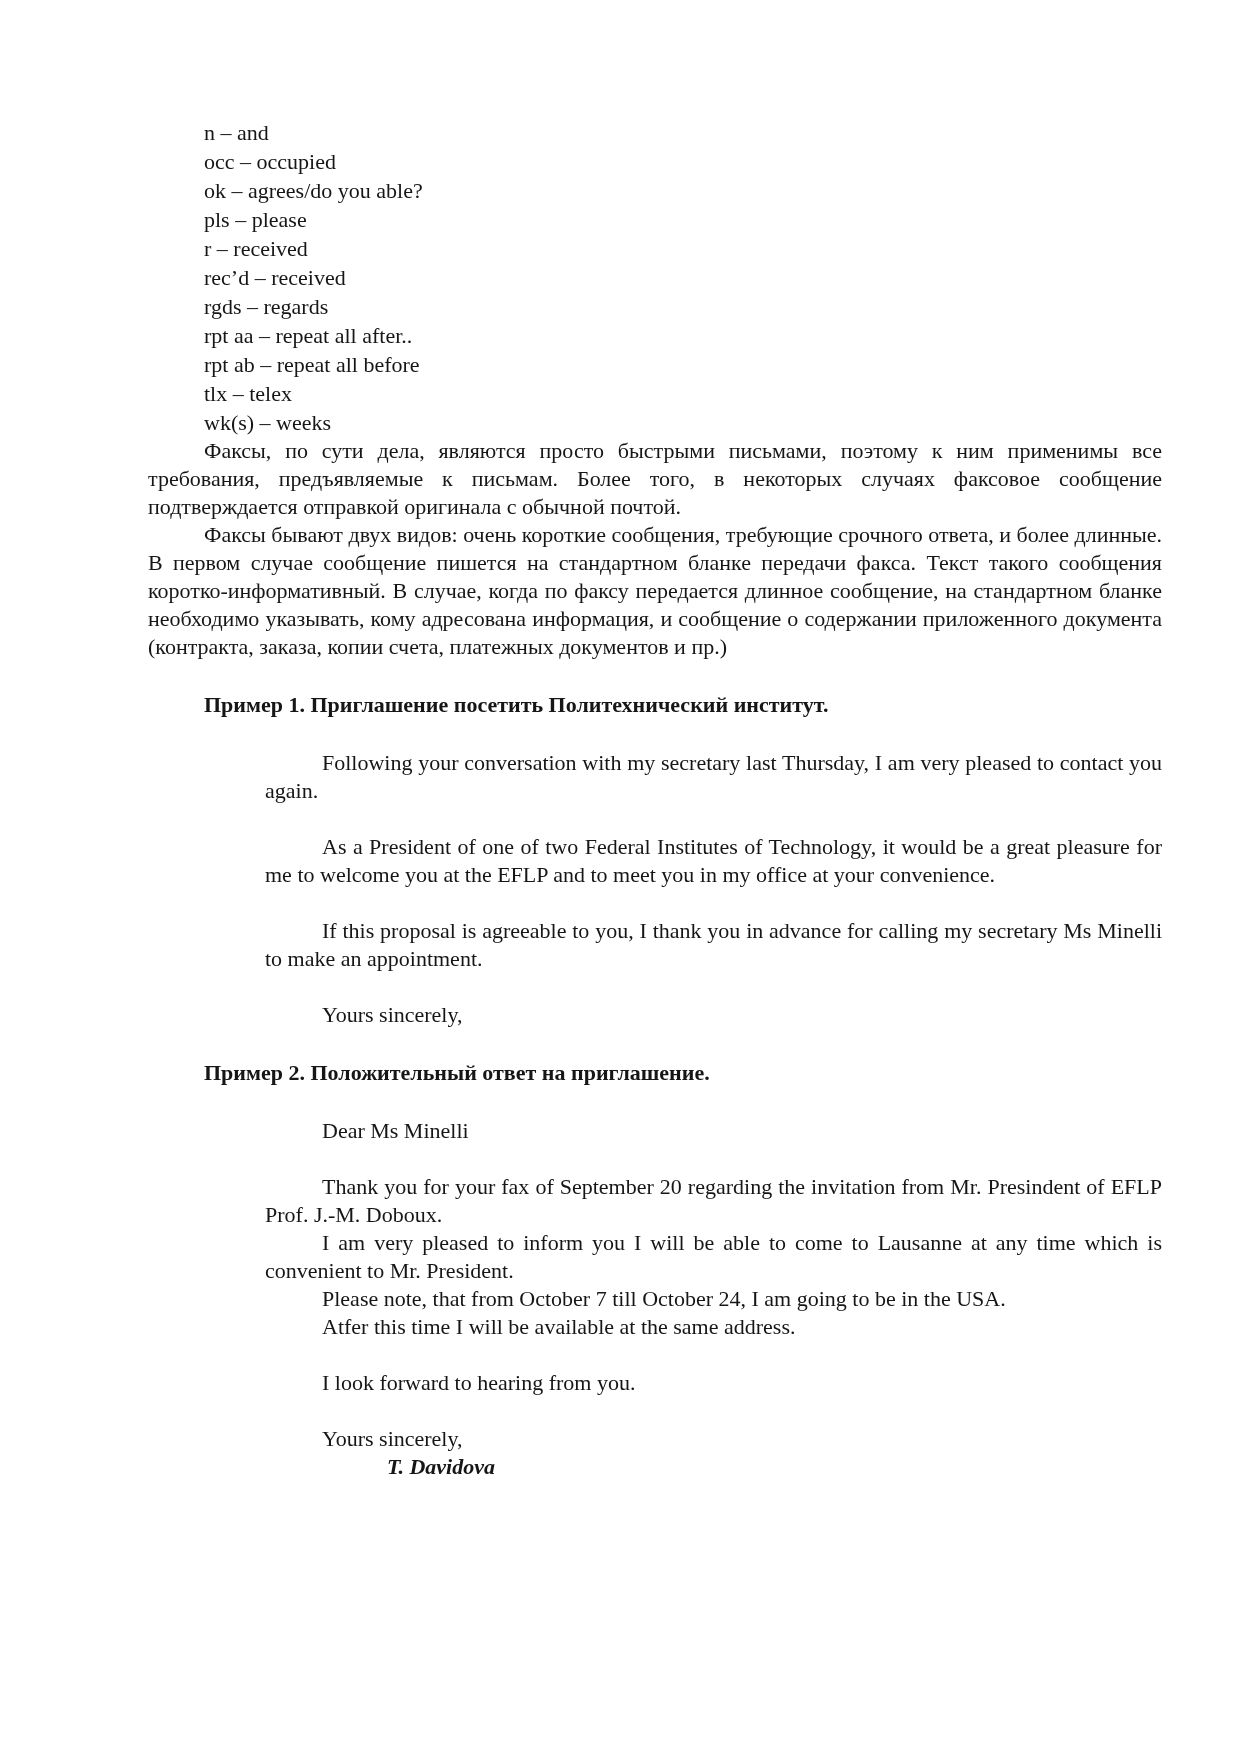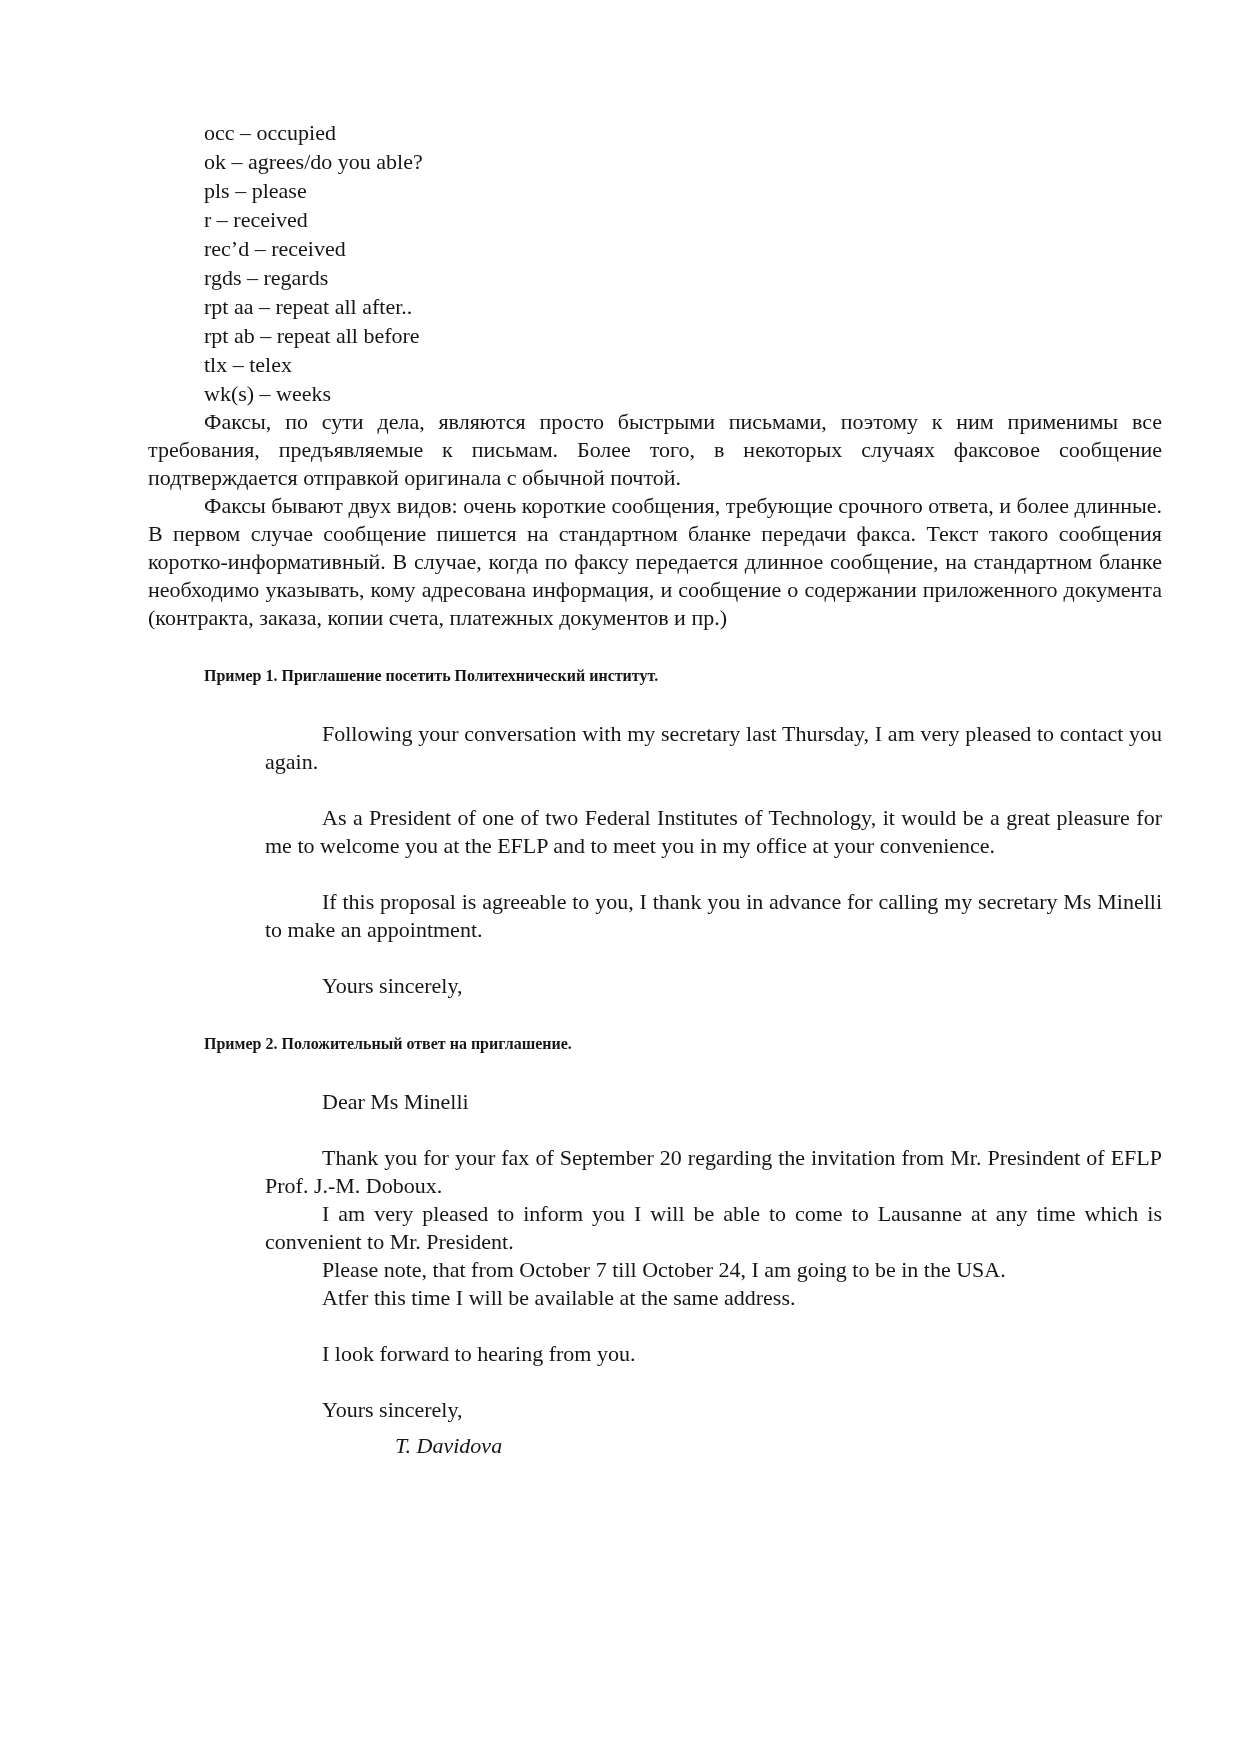--- a/index.html
+++ b/index.html
@@ -28,51 +28,52 @@
     white-space: nowrap;
   }
   .body-p {
     margin: 0;
     text-align: justify;
     text-indent: 56px;
   }
   .body-p.first {
   }
   .example-heading {
-    font-size: 16px;
+    font-size: 22px;
     line-height: 28px;
     font-weight: bold;
     margin: 30px 0 0 56px;
   }
   .letter {
     margin-top: 30px;
     margin-left: 117px;
   }
   .lp {
     margin: 0;
     text-align: justify;
     text-indent: 57px;
   }
   .lp.gap {
     margin-top: 28px;
   }
   .signature {
-    margin: 8px;
+    margin: 0;
     padding-left: 122px;
     text-indent: 0;
-    font-weight: normal;
+    font-weight: bold;
     font-style: italic;
   }
 </style>
 </head>
 <body>
 
 <div class="page">
 
   <section class="abbr-list">
+    <div class="abbr-line">n – and</div>
     <div class="abbr-line">occ – occupied</div>
     <div class="abbr-line">ok – agrees/do you able?</div>
     <div class="abbr-line">pls – please</div>
     <div class="abbr-line">r – received</div>
     <div class="abbr-line">rec’d – received</div>
     <div class="abbr-line">rgds – regards</div>
     <div class="abbr-line">rpt aa – repeat all after..</div>
     <div class="abbr-line">rpt ab – repeat all before</div>
     <div class="abbr-line">tlx – telex</div>
     <div class="abbr-line">wk(s) – weeks</div>

